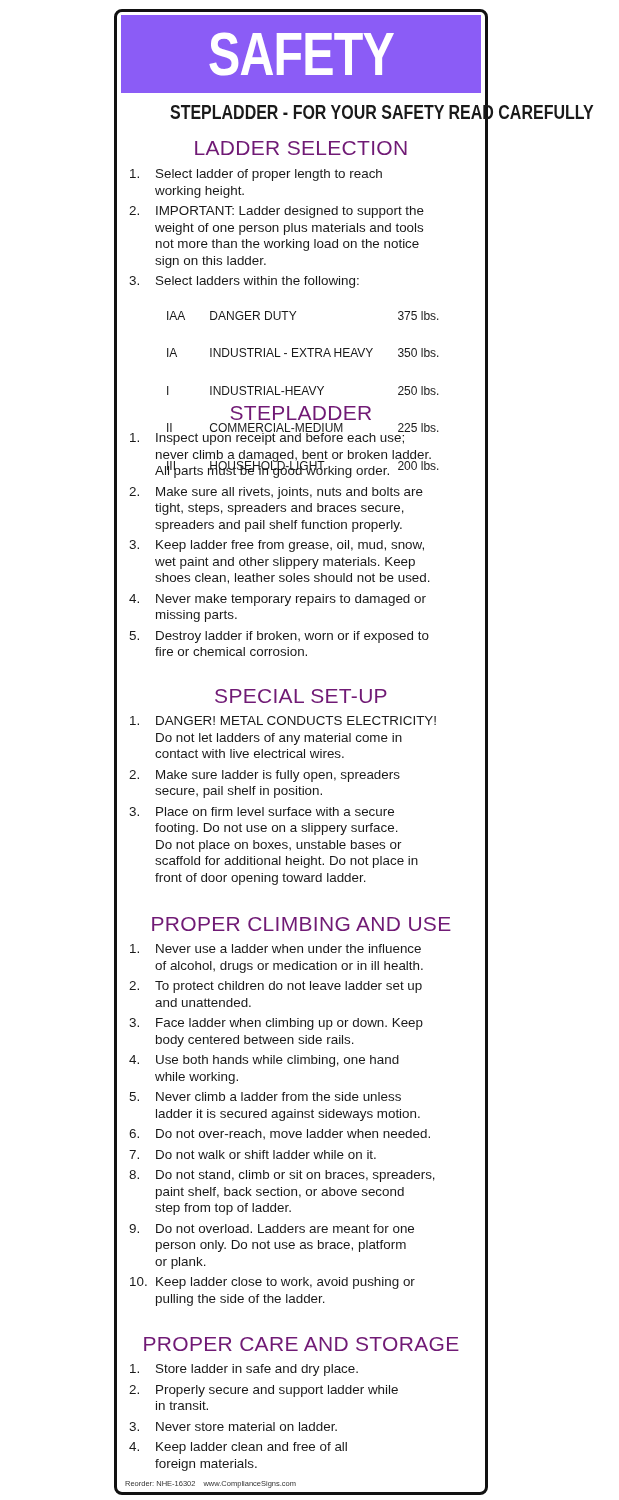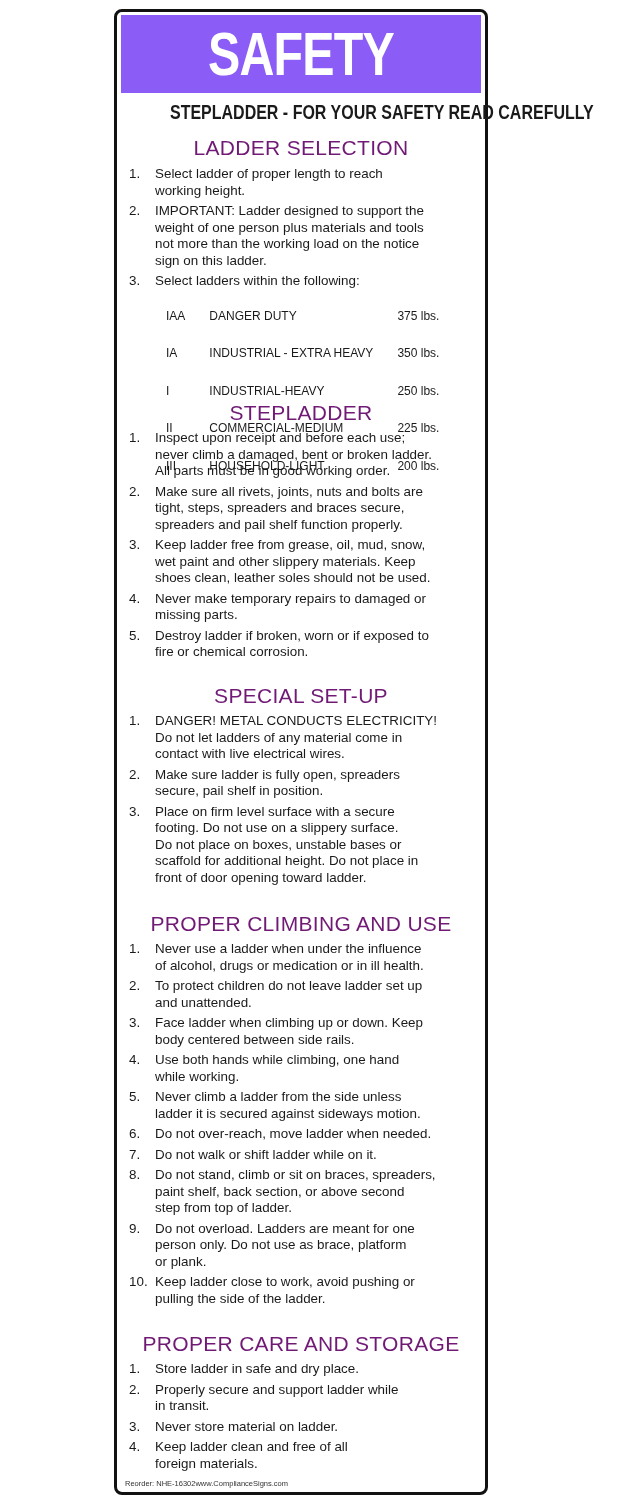--- a/index.html
+++ b/index.html
@@ -37,21 +37,21 @@
     font-family: "Liberation Sans", sans-serif; color: #1a1a1a;
   }
   .duty-table th { font-weight: normal; font-size: 12.5px; text-decoration: underline; text-align: left; padding: 0; line-height: 14px; }
   .duty-table td { font-size: 12px; padding: 12px; line-height: 13.4px; }
   .duty-table .c1 { width: 48px; }
   .duty-table .c2 { width: 158px; }
   .footer {
     position: absolute; left: 8px; bottom: 4px; font-family: "Liberation Sans", sans-serif;
     font-size: 7.5px; color: #333;
   }
-  .footer span + span { }
+  .footer span + span { margin-left: 8px; }
 </style>
 </head>
 <body>
 
 <div class="sign">
   <div class="banner">
     <span>SAFETY FIRST</span>
   </div>
   <div class="subtitle">
     <span>STEPLADDER - FOR YOUR SAFETY READ CAREFULLY</span>

